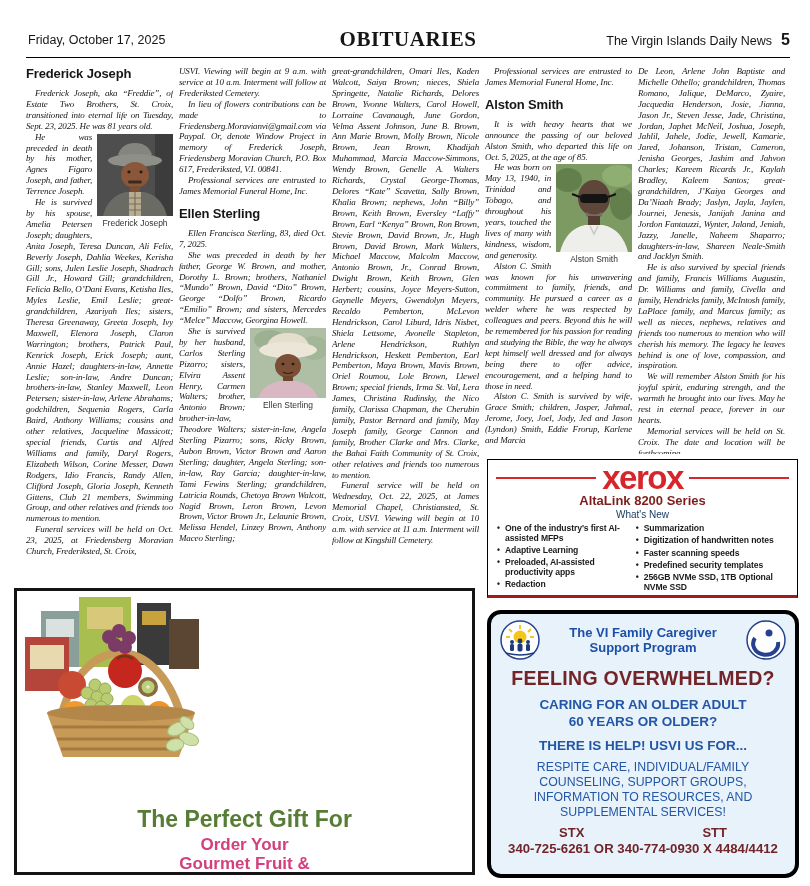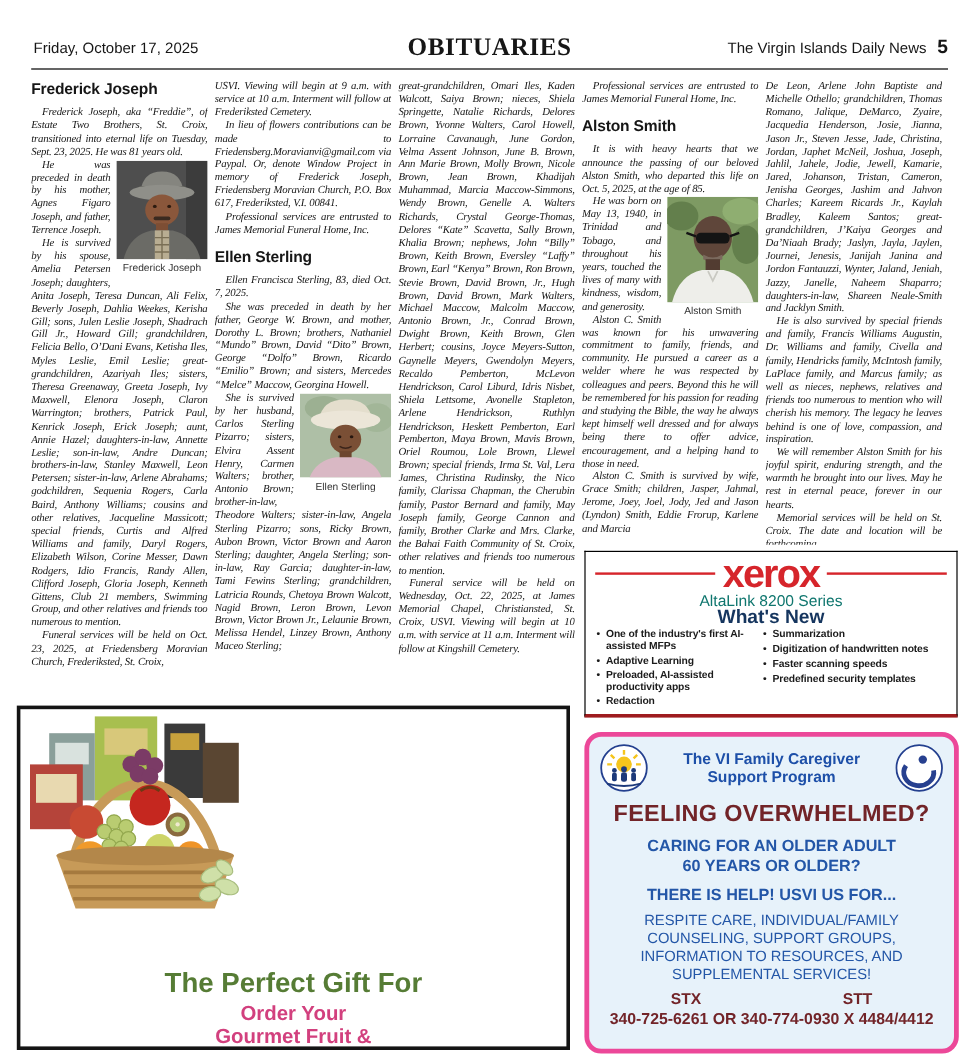--- a/index.html
+++ b/index.html
@@ -30,22 +30,22 @@
   .photo .cap { font-family:"Liberation Sans", sans-serif; font-size:8.5px; line-height:9.5px; text-align:center;
                 color:#333; padding-top:3px; letter-spacing:0; }
 
   
   .xerox-ad { position:absolute; left:487px; top:459px; width:311px; height:139px; box-sizing:border-box;
               border:1px solid #000; border-bottom:3px solid #9e1b1e; padding:2px 8px 0;
               font-family:"Liberation Sans", sans-serif; overflow:hidden; background:#fff; }
   .x-logo-row { display:flex; align-items:center; gap:6px; height:32px; }
   .x-line { flex:1; height:2.5px; background:#d6252b; }
   .x-logo { color:#d6252b; font-weight:bold; font-size:33px; line-height:30px; letter-spacing:-1.5px; }
-  .x-title { text-align:center; font-weight:normal; color:#0f766e; font-size:13px; line-height:14px; }
-  .x-sub   { text-align:center; font-weight:bold; color:#15355e; font-size:16px; line-height:13px; margin-bottom:3px; }
+  .x-title { text-align:center; font-weight:bold; color:#7f1d1d; font-size:13px; line-height:14px; }
+  .x-sub   { text-align:center; font-weight:normal; color:#15355e; font-size:10px; line-height:13px; margin-bottom:3px; }
   .x-cols { display:flex; gap:8px; }
   .x-col  { flex:1; }
   .x-col.right { flex:1.18; }
   .x-b { position:relative; padding-left:9px; font-size:8.6px; font-weight:bold; color:#1b1b1b;
          line-height:9.8px; margin-bottom:2.5px; letter-spacing:-.1px; }
   .x-b::before { content:"•"; position:absolute; left:1px; }
   .x-phone { text-align:center; font-weight:bold; font-size:10.5px; color:#1b1b1b; margin-top:2px; }
 
   
   .flowers-ad { position:absolute; left:14px; top:588px; width:461px; height:287px; box-sizing:border-box;
@@ -65,21 +65,21 @@
   .f-tag  { font-family:"Liberation Serif", serif; font-style:italic; color:#3d3d3d; font-size:14px; margin-top:2px; }
   .f-addr  { text-align:center; font-family:"Liberation Sans", sans-serif; font-weight:bold;
              font-size:16px; line-height:19px; margin-top:3px; color:#111; }
   .f-phone { text-align:center; font-family:"Liberation Sans", sans-serif; font-weight:bold;
              font-size:16px; line-height:19px; color:#111; }
   .f-bar { margin:5px 8px 0; height:33px; background:#404040; color:#fff; text-align:center;
            font-family:"Liberation Sans", sans-serif; font-weight:bold; font-size:16px; line-height:33px; }
 
   
   .care-ad { position:absolute; left:487px; top:610px; width:312px; height:268px; box-sizing:border-box;
-             border:4px solid #ec4899; border-radius:14px; background:#e7f2fa; padding:6px 9px 0;
+             border:4px solid #000000; border-radius:14px; background:#e7f2fa; padding:6px 9px 0;
              font-family:"Liberation Sans", sans-serif; overflow:hidden; }
   .c-top { display:flex; align-items:center; justify-content:space-between; }
   .c-title { color:#1d4fa8; font-weight:bold; font-size:13px; line-height:15px; text-align:center; flex:1; }
   .c-head { color:#722428; font-weight:bold; font-size:19.5px; text-align:center; margin-top:7px; letter-spacing:.3px; }
   .c-blue { color:#2356a7; font-weight:bold; font-size:13.5px; line-height:17px; text-align:center; }
   .c-help { margin-top:7px; }
   .c-caring { margin-top:6px; }
   .c-services { color:#2356a7; font-size:12.3px; line-height:15px; text-align:center; margin-top:6px; }
   .c-stx-row { display:flex; justify-content:space-around; color:#722428; font-weight:bold; font-size:13px; margin-top:5px; }
   .c-phones { color:#722428; font-weight:bold; font-size:13.2px; text-align:center; margin-top:1px; }
@@ -202,20 +202,21 @@
         <div class="x-b">One of the industry's first AI-assisted MFPs</div>
         <div class="x-b">Adaptive Learning</div>
         <div class="x-b">Preloaded, AI-assisted productivity apps</div>
         <div class="x-b">Redaction</div>
       </div>
       <div class="x-col right">
         <div class="x-b">Summarization</div>
         <div class="x-b">Digitization of handwritten notes</div>
         <div class="x-b">Faster scanning speeds</div>
         <div class="x-b">Predefined security templates</div>
+        <div class="x-b">256GB NVMe SSD, 1TB Optional NVMe SSD</div>
       </div>
     </div>
     <div class="x-phone">340-776-7399 - 773-7399 - 284-541-1779</div>
 
   </div>
 
   <div class="flowers-ad">
     <div class="f-top">
       <div class="f-basket">
         <svg viewBox="0 0 210 170" width="210" height="170">

